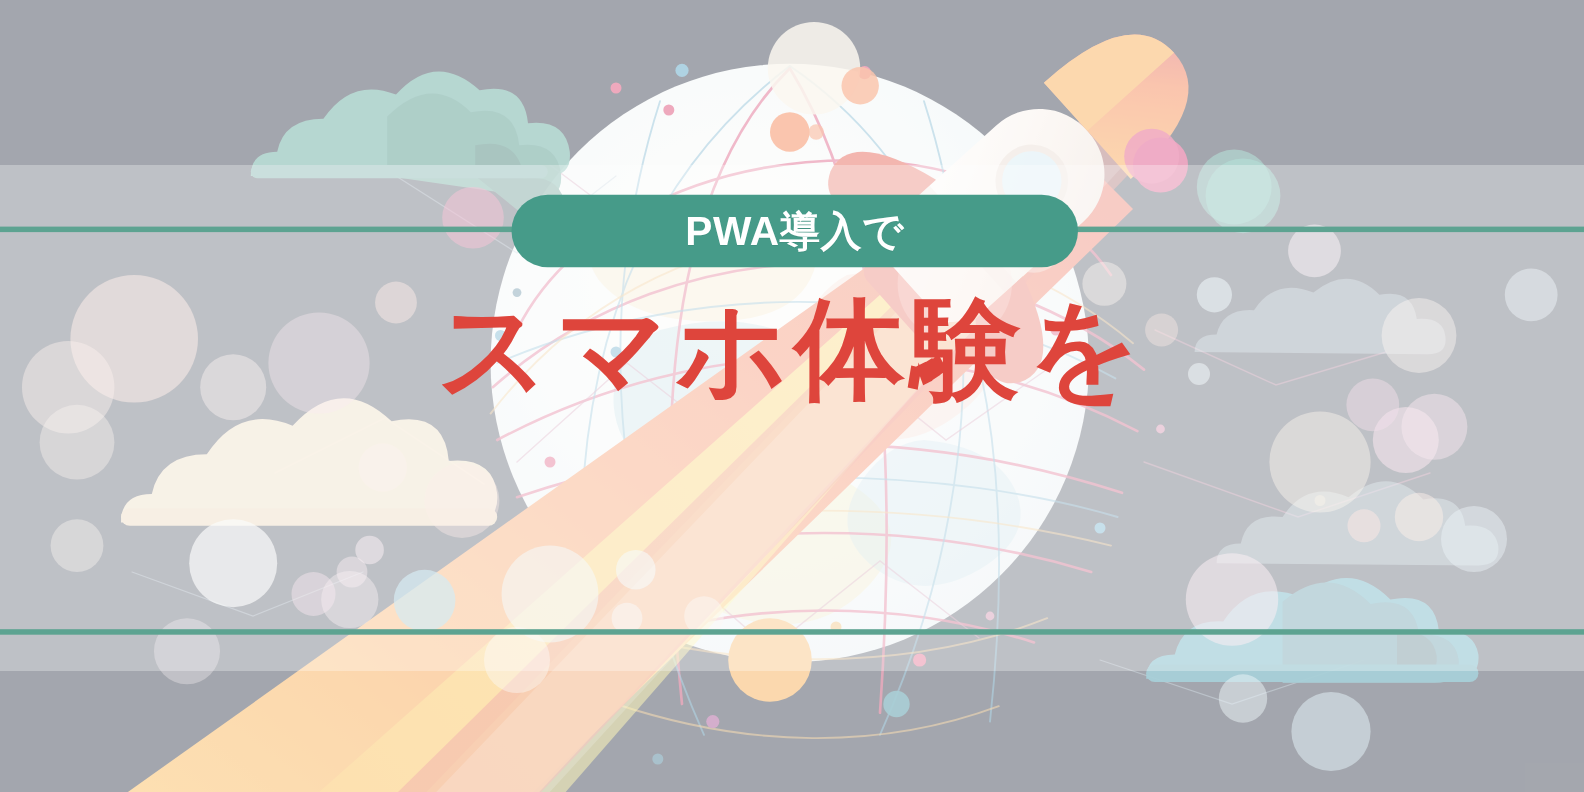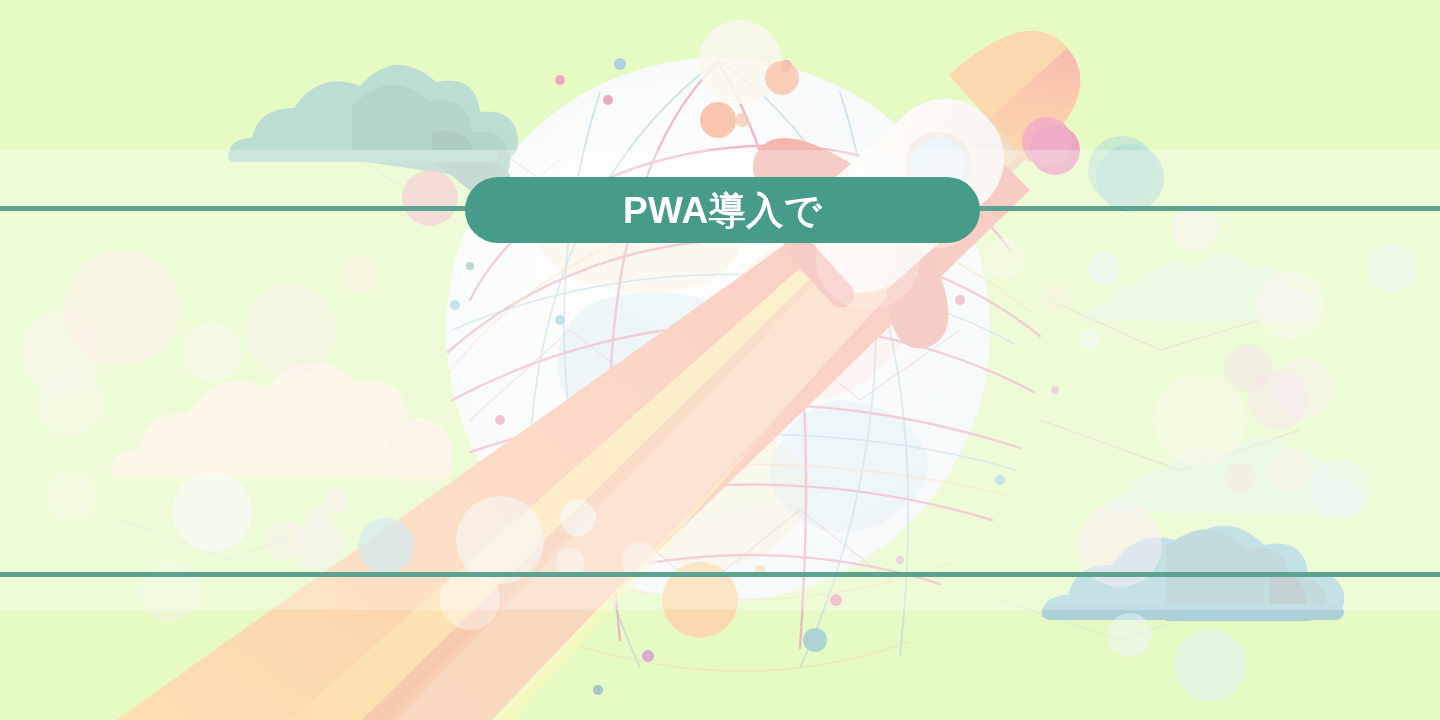--- a/index.html
+++ b/index.html
@@ -3,21 +3,21 @@
 <meta charset="utf-8">
 <style>
   html,body{margin:0;padding:0;}
   body{
     width:1440px;height:720px;overflow:hidden;
     font-family:"Liberation Sans","DejaVu Sans",sans-serif;
     background:#ffffff;
   }
   #banner{
     position:relative;width:1440px;height:720px;overflow:hidden;
-    background:#bef264;
+    background:#0f172a;
   }
   .layer{position:absolute;inset:0;}
   svg.layer{display:block;width:1440px;height:720px;}
 
   
   #veil{
     position:absolute;inset:0;
     background:rgba(255,255,255,0.62);
     pointer-events:none;
   }
@@ -276,15 +276,16 @@
   <div id="veil-center"></div>
 
   <div class="rule" id="rule-top"></div>
   <div class="rule" id="rule-bottom"></div>
 
   <div id="badge">
     <span id="badge-label">PWA導入で</span>
   </div>
 
   <div id="headline">
+    <span class="hl-line" id="hl-line-1">スマホ体験を</span>
   </div>
 
 </div>
 
 </body></html>

